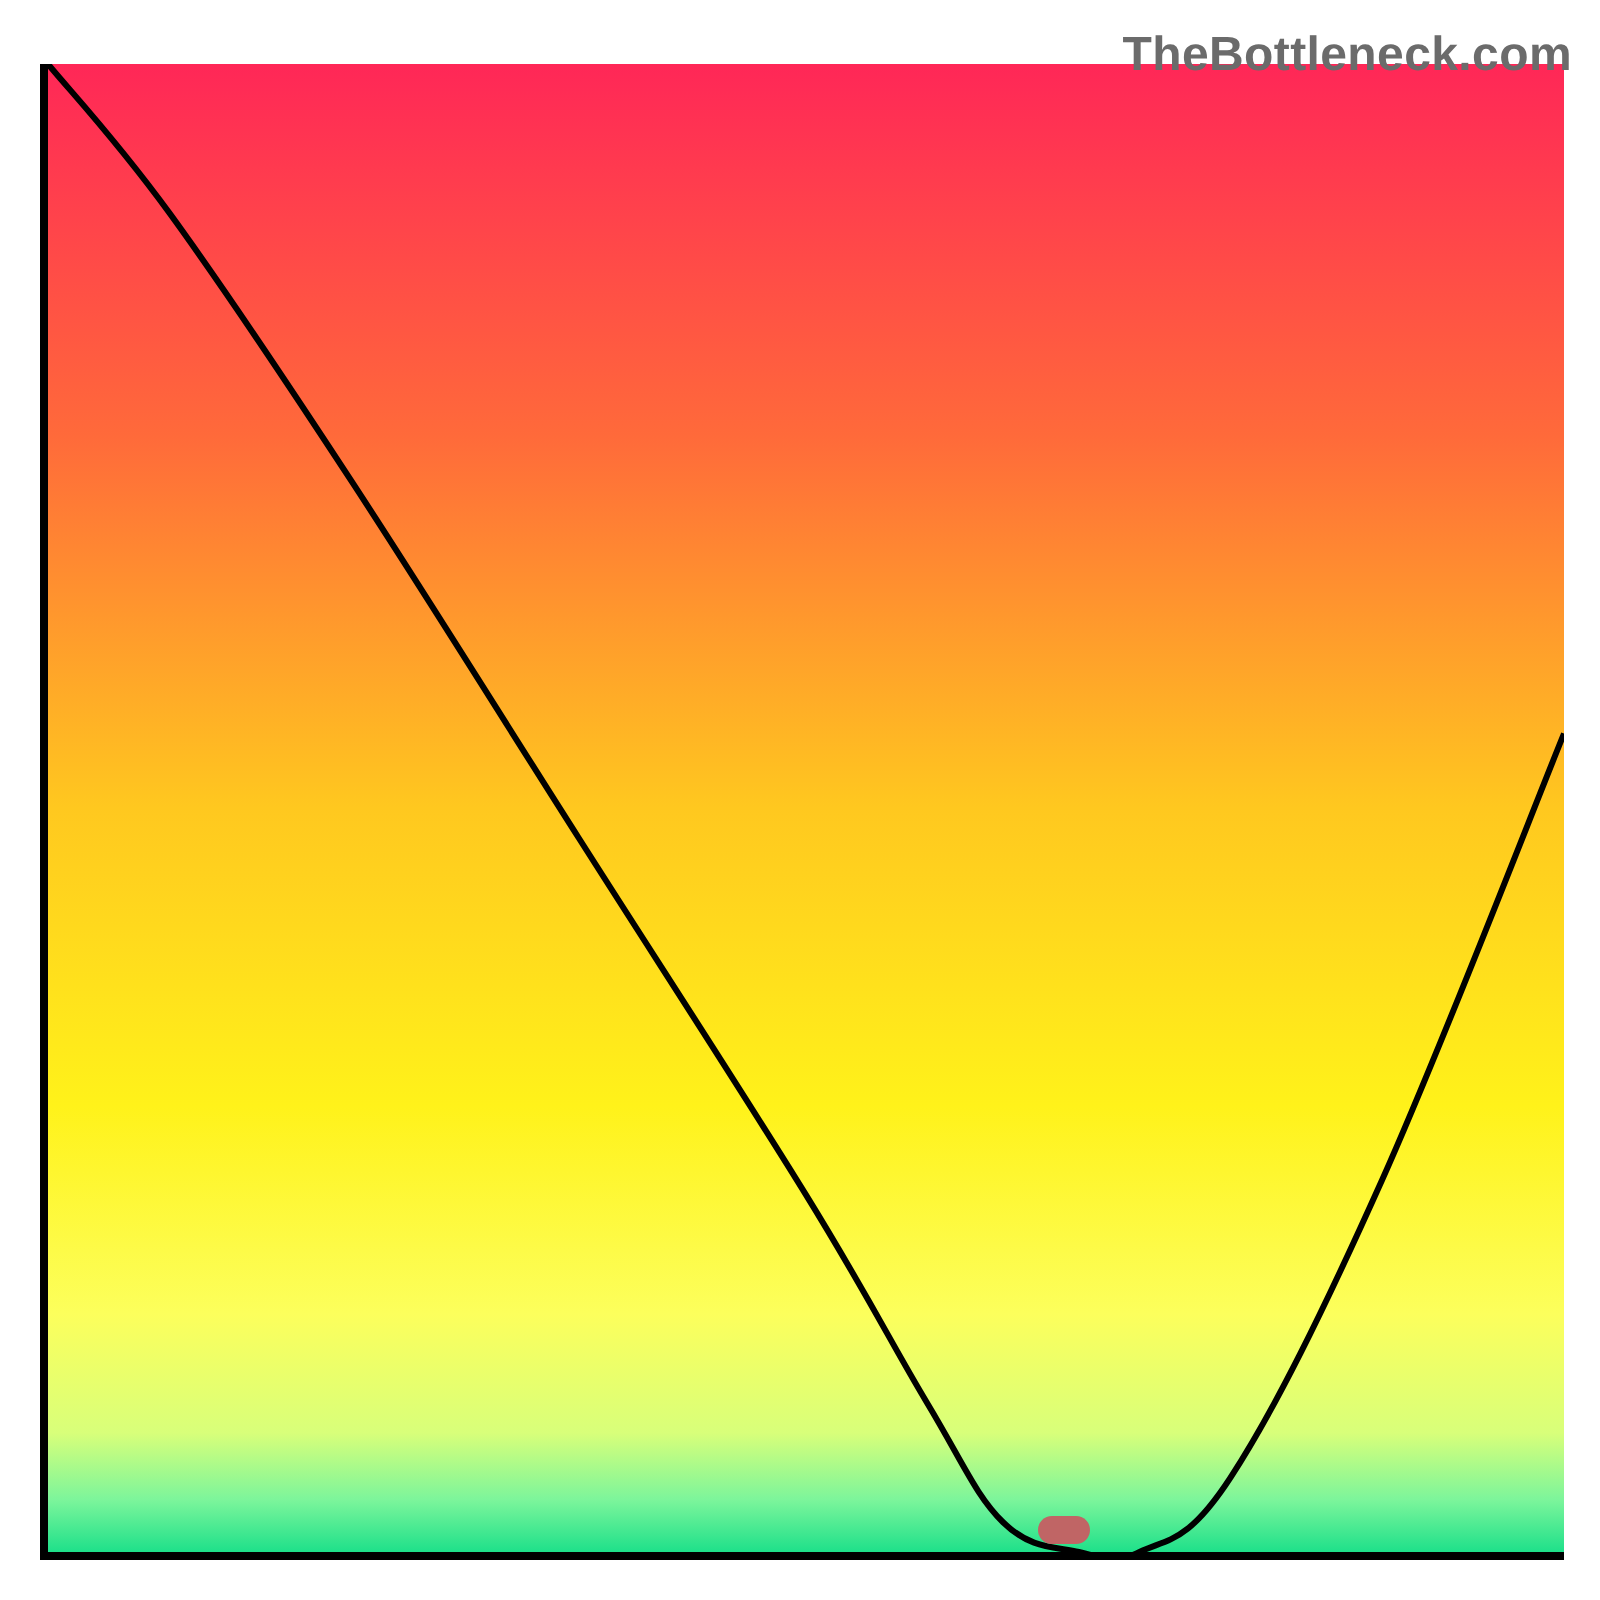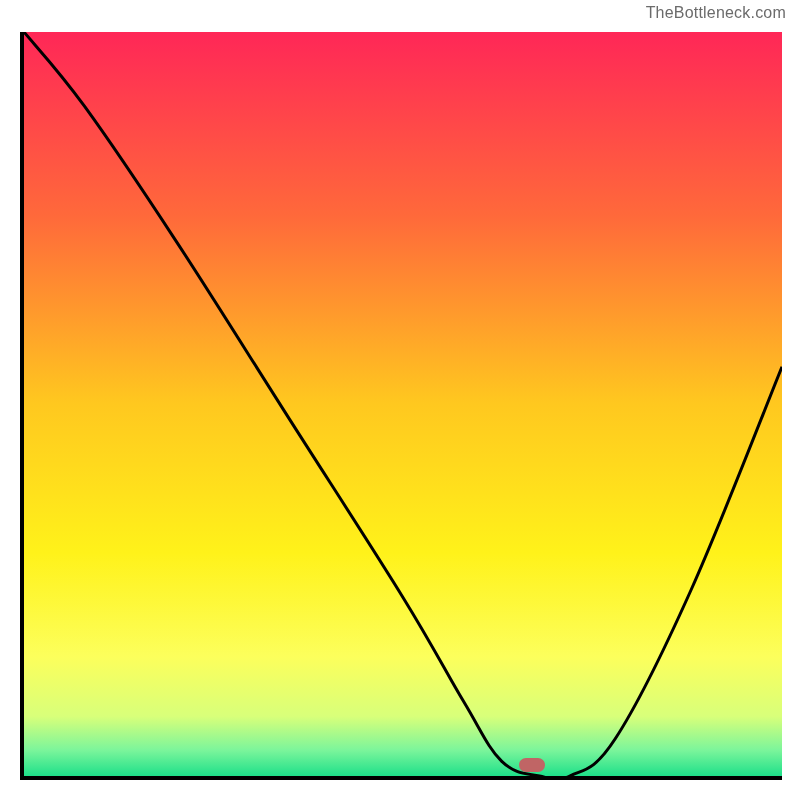--- a/index.html
+++ b/index.html
@@ -10,24 +10,24 @@
     background: #ffffff;
     font-family: Arial, Helvetica, sans-serif;
   }
   .container {
     position: relative;
     width: 800px;
     height: 800px;
   }
   .watermark {
     position: absolute;
-    top: 4px;
+    top: 14px;
     right: 14px;
-    font-size: 16px;
-    font-weight: normal;
+    font-size: 24px;
+    font-weight: bold;
     color: #6b6b6b;
     letter-spacing: 0.2px;
     z-index: 10;
   }
   .plot-frame {
     position: absolute;
     left: 20px;
     top: 32px;
     width: 762px;
     height: 748px;

